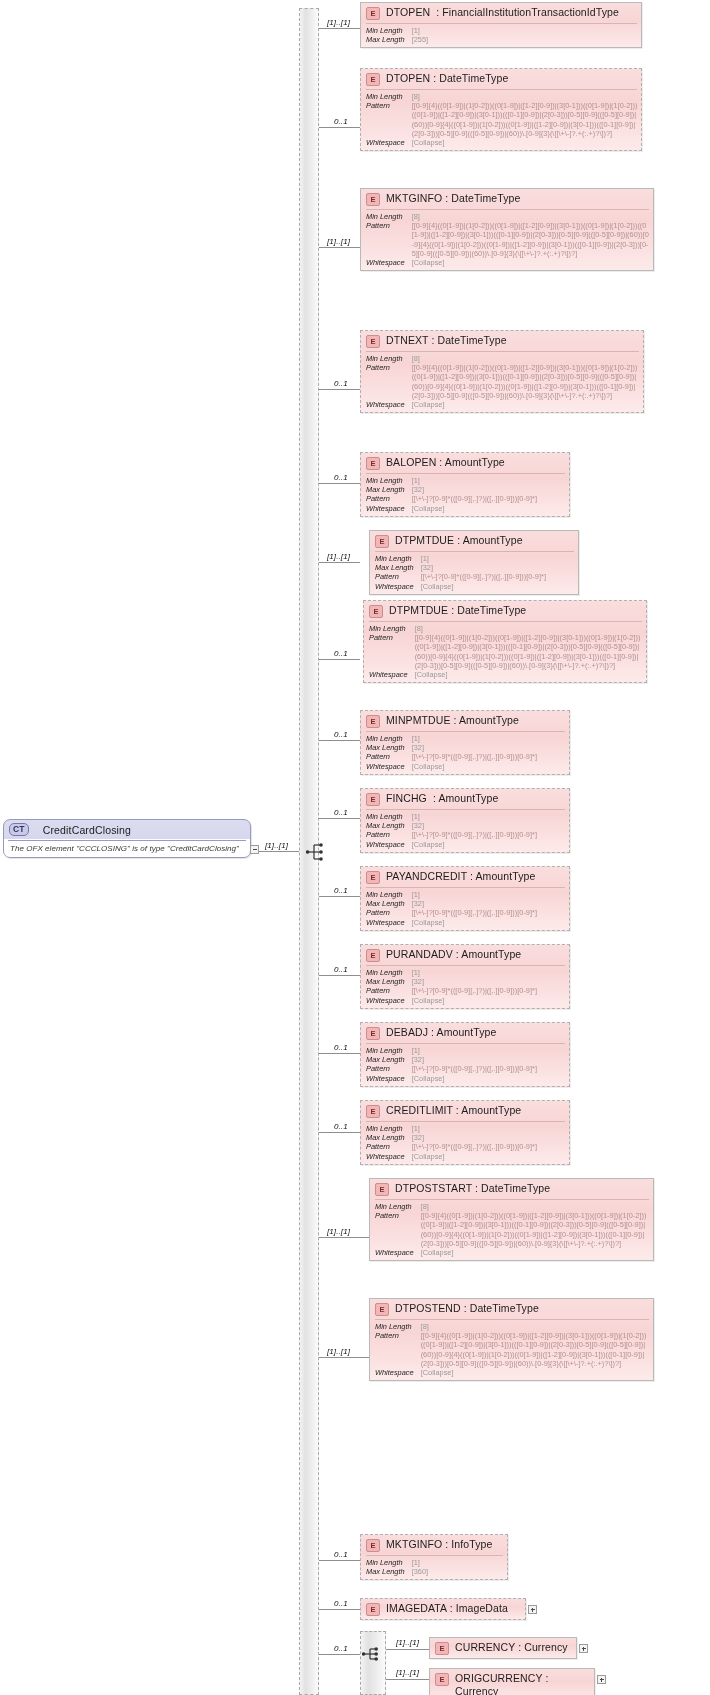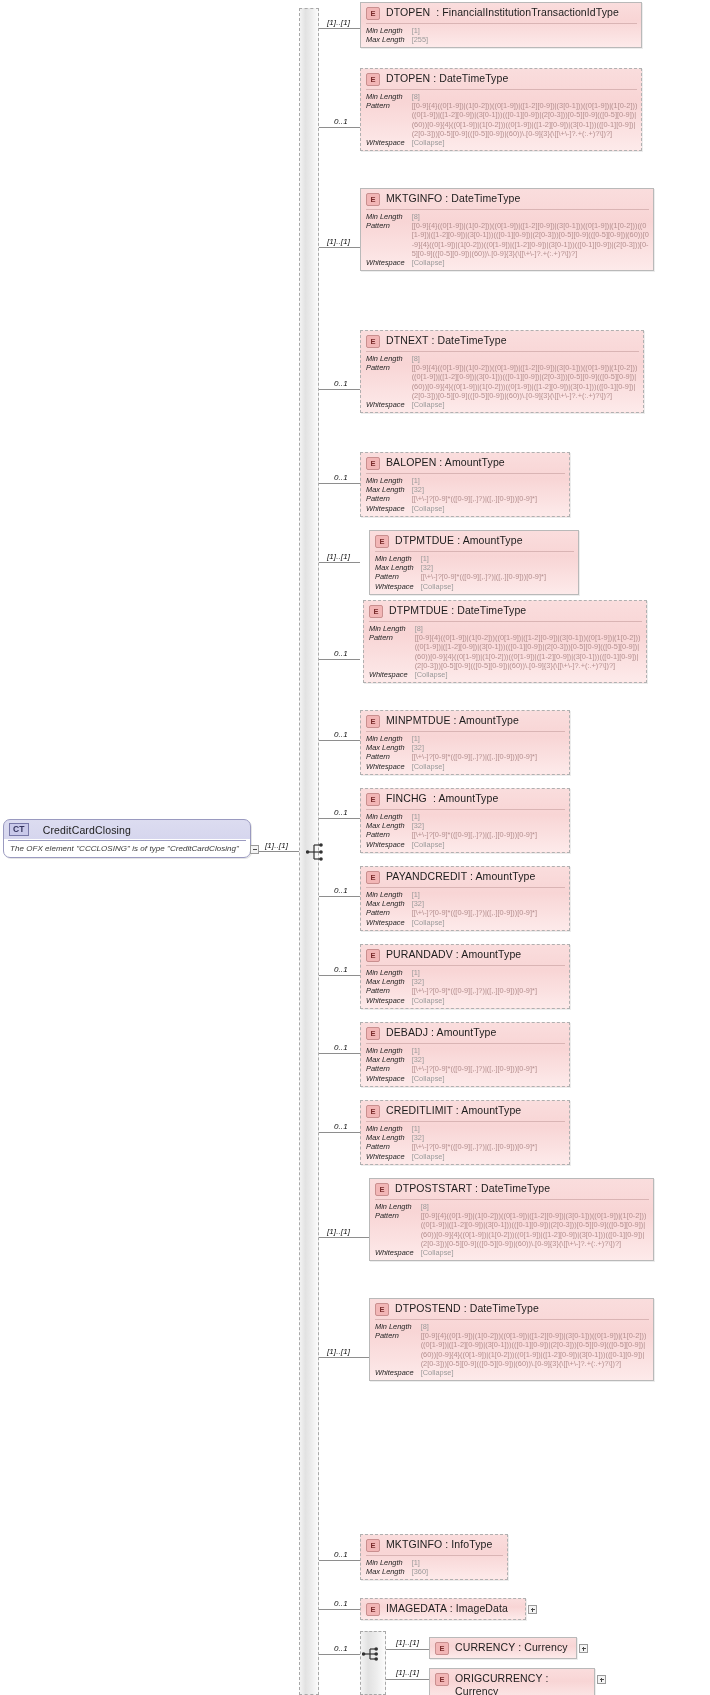--- a/index.html
+++ b/index.html
@@ -11,21 +11,21 @@
   
   #root-node{
     position:absolute;left:3px;top:819px;width:246px;
     border:1px solid #9a9ac0;border-radius:7px;
     background:linear-gradient(to bottom,#dcdcf0 0%,#d6d6ee 52%,#ffffff 52%,#ffffff 100%);
     box-shadow:1px 1px 0 rgba(0,0,0,.10);
     overflow:hidden;
   }
   #root-node .rn-head{display:flex;align-items:center;padding:3px 5px 4px 5px;}
   .ct-badge{
-    display:inline-block;border:1px solid #7878a8;border-radius:0;
+    display:inline-block;border:1px solid #7878a8;border-radius:5px;
     background:#c9c9ea;color:#33335c;font-size:8.5px;font-weight:bold;
     padding:1px 3px;line-height:9px;letter-spacing:.2px;margin-right:6px;
   }
   .rn-title{font-size:10.5px;color:#202020;letter-spacing:.15px;margin-left:8px;}
   .rn-divider{height:1px;background:#9a9ac0;margin:0 4px;}
   .rn-anno{font-size:8px;font-style:italic;color:#3a3a3a;padding:3px 5px 4px 6px;letter-spacing:.05px;}
 
   
   .plusbox{
     position:absolute;width:9px;height:9px;border:1px solid #9a9a9a;background:#f4f4f4;

